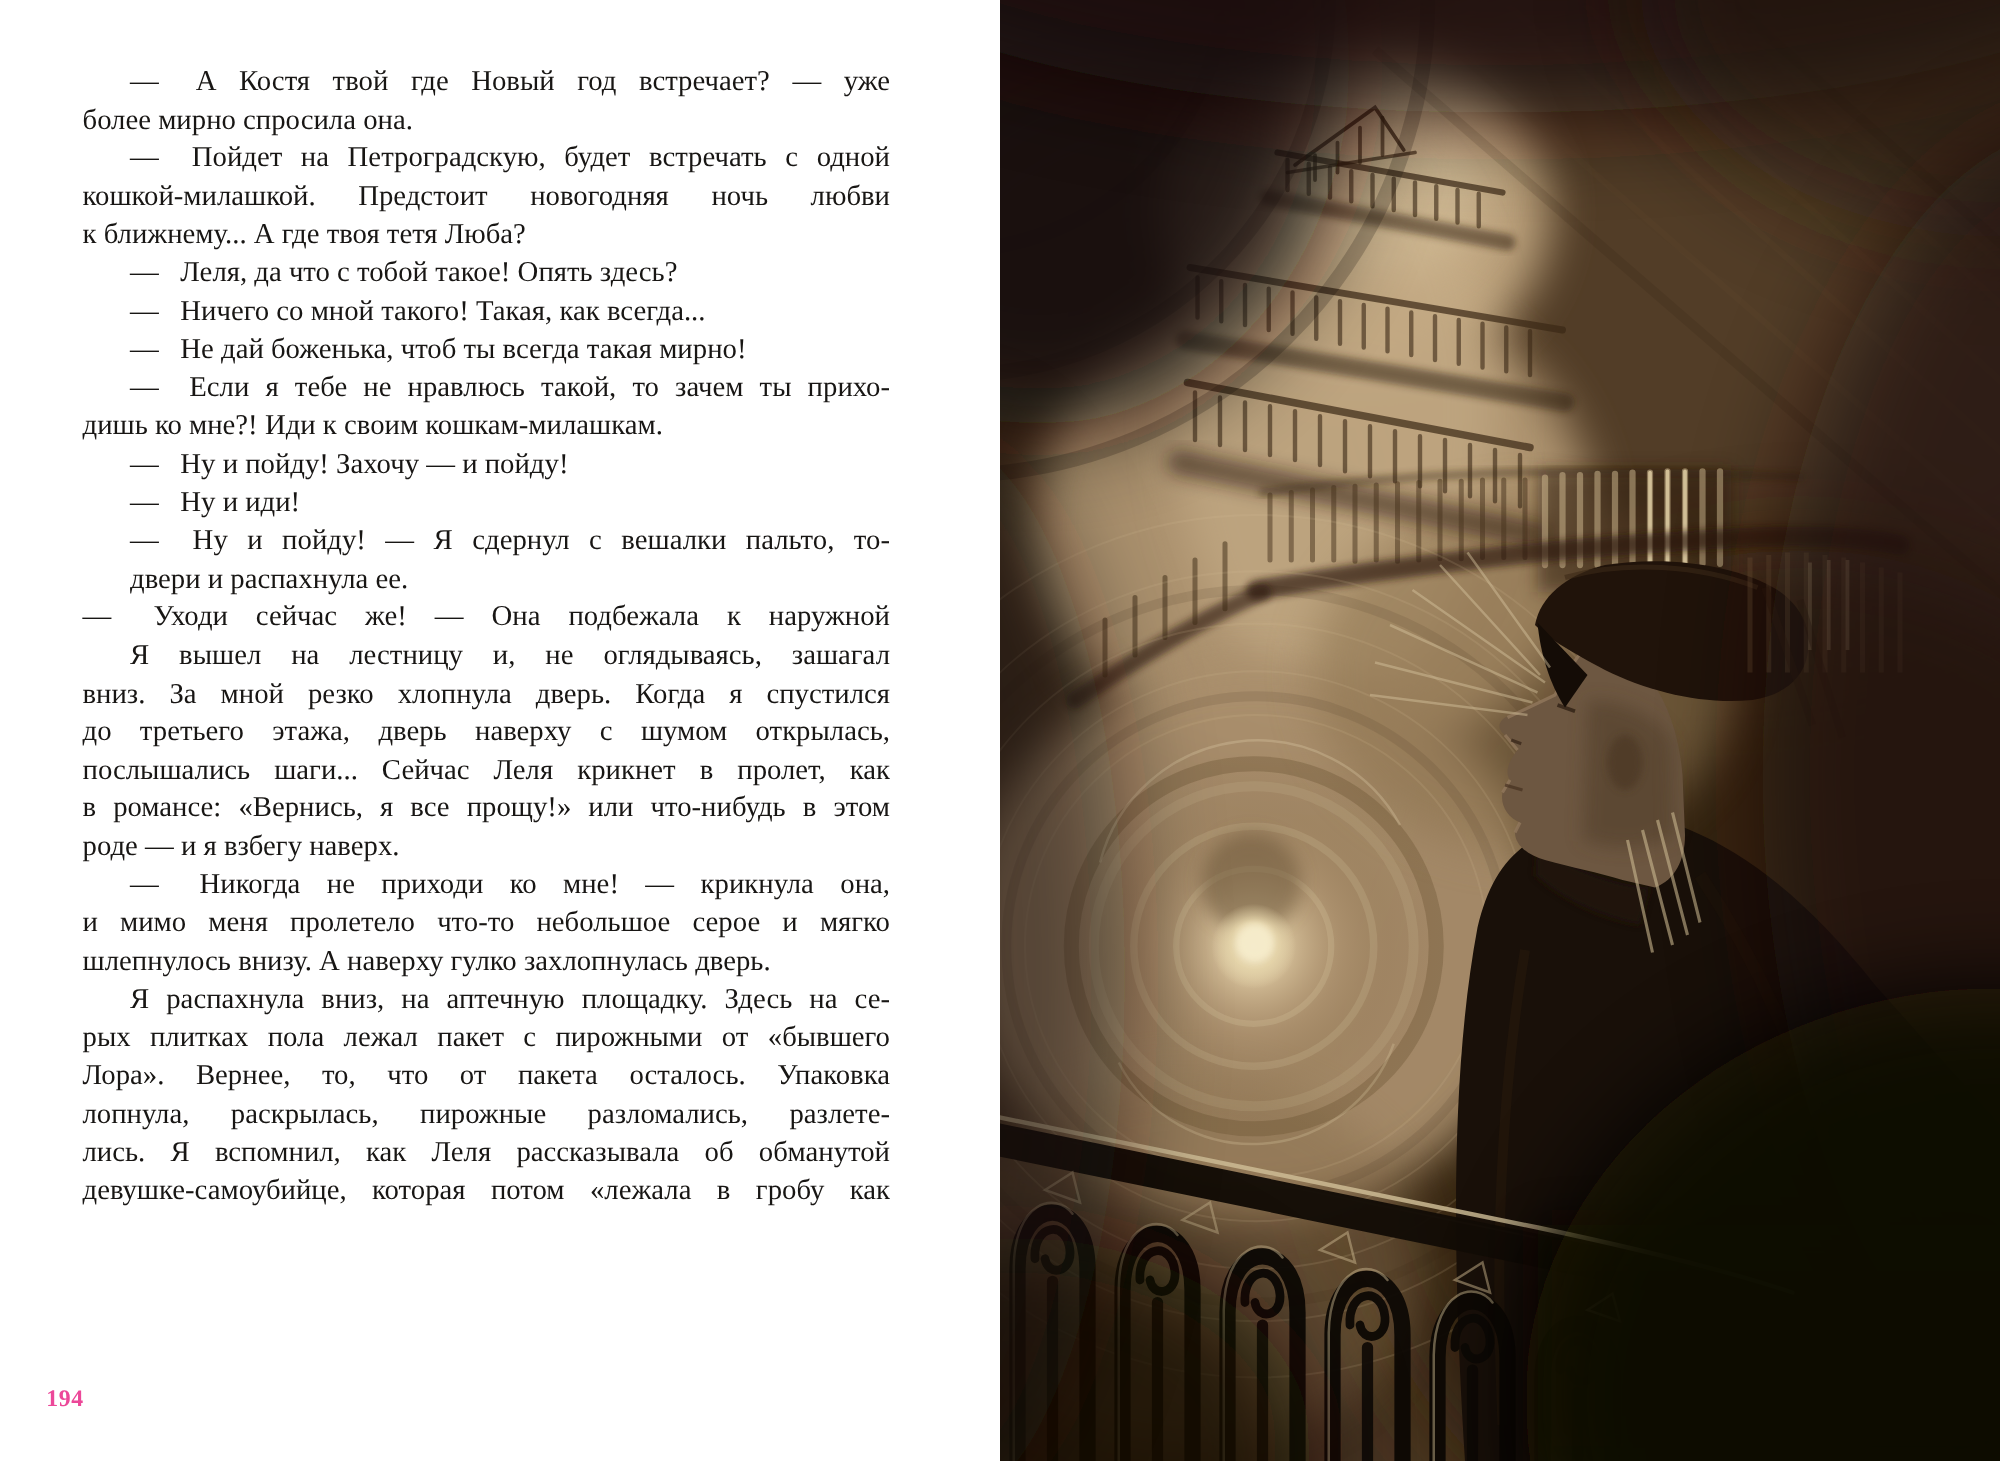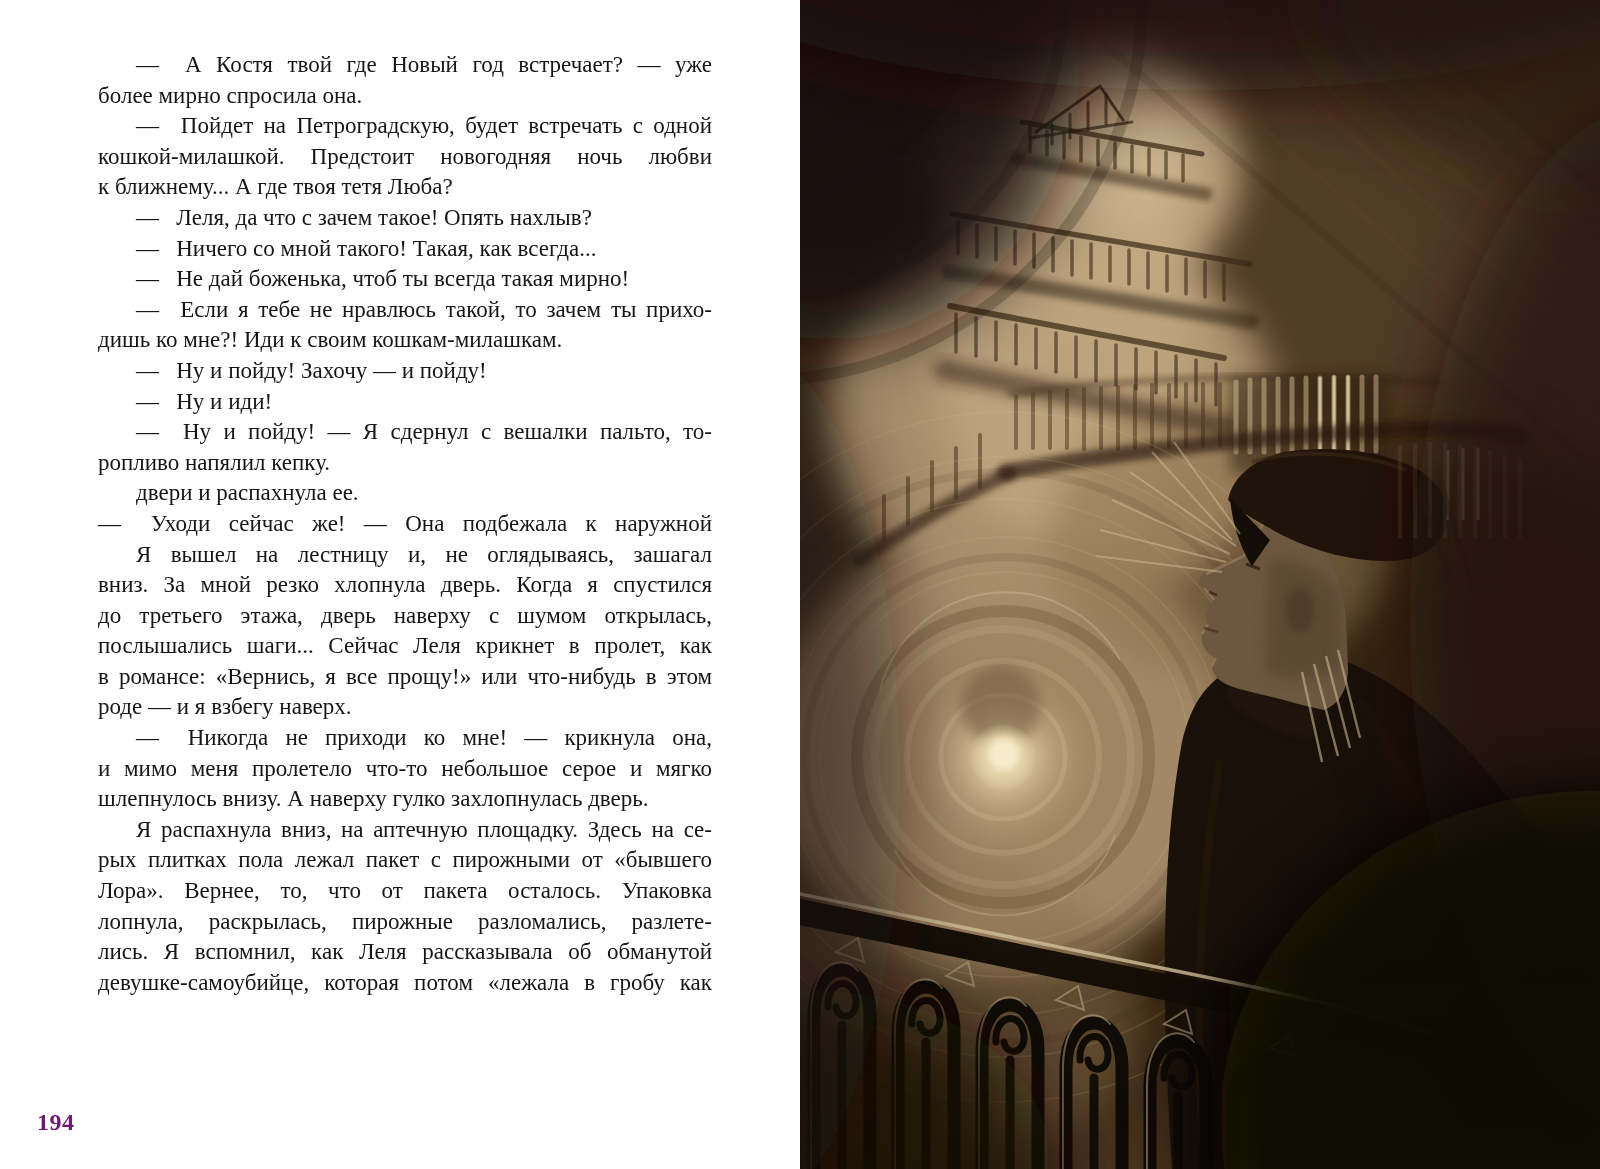--- a/index.html
+++ b/index.html
@@ -2,66 +2,65 @@
 <html><head>
 <meta charset="utf-8">
 <style>
   html,body{margin:0;padding:0;background:#ffffff;}
   body{width:1600px;height:1169px;position:relative;overflow:hidden;
        font-family:"Liberation Serif", serif;}
   .spread{position:absolute;inset:0;background:#ffffff;}
   .text-col{position:absolute;left:66px;top:50px;width:646px;
             font-size:23px;line-height:30.6px;color:#181614;
             font-family:"Liberation Serif", serif;}
-  .para .line{text-align:justify;text-align-last:left;white-space:normal;margin-left:32px;}
+  .para .line{text-align:justify;text-align-last:left;white-space:normal;}
   .para .line.j{text-align-last:justify;}
   .para .line:first-child{text-indent:38px;}
-  .page-number{position:absolute;left:37px;top:1109px;font-size:24px;
-               font-weight:700;color:#701a75;letter-spacing:.5px;}
+  .page-number{position:absolute;left:37px;top:1109px;font-size:19px;
+               font-weight:700;color:#ec4899;letter-spacing:.5px;}
   .illustration{position:absolute;left:800px;top:0;width:800px;height:1169px;
                 overflow:hidden;background:#4a3623;}
   .illustration svg{display:block;}
 </style>
 </head>
 <body>
 
 <div class="spread">
 
   <div class="text-col">
       <div class="para">
         <div class="line j">—  А Костя твой где Новый год встречает? — уже</div>
         <div class="line">более мирно спросила она.</div>
       </div>
       <div class="para">
         <div class="line j">—  Пойдет на Петроградскую, будет встречать с одной</div>
         <div class="line j">кошкой-милашкой. Предстоит новогодняя ночь любви</div>
         <div class="line">к ближнему... А где твоя тетя Люба?</div>
       </div>
       <div class="para">
-        <div class="line">—  Леля, да что с зачем такое! Опять нахлыв?</div>
+        <div class="line">—  Леля, да что с тобой такое! Опять здесь?</div>
       </div>
       <div class="para">
         <div class="line">—  Ничего со мной такого! Такая, как всегда...</div>
       </div>
       <div class="para">
         <div class="line">—  Не дай боженька, чтоб ты всегда такая мирно!</div>
       </div>
       <div class="para">
         <div class="line j">—  Если я тебе не нравлюсь такой, то зачем ты прихо-</div>
         <div class="line">дишь ко мне?! Иди к своим кошкам-милашкам.</div>
       </div>
       <div class="para">
         <div class="line">—  Ну и пойду! Захочу — и пойду!</div>
       </div>
       <div class="para">
         <div class="line">—  Ну и иди!</div>
       </div>
       <div class="para">
         <div class="line j">—  Ну и пойду! — Я сдернул с вешалки пальто, то-</div>
-        <div class="line">ропливо напялил кепку.</div>
       </div>
       <div class="para">
         <div class="line">двери и распахнула ее.</div>
         <div class="line j">—  Уходи сейчас же! — Она подбежала к наружной</div>
       </div>
       <div class="para">
         <div class="line j">Я вышел на лестницу и, не оглядываясь, зашагал</div>
         <div class="line j">вниз. За мной резко хлопнула дверь. Когда я спустился</div>
         <div class="line j">до третьего этажа, дверь наверху с шумом открылась,</div>
         <div class="line j">послышались шаги... Сейчас Леля крикнет в пролет, как</div>

